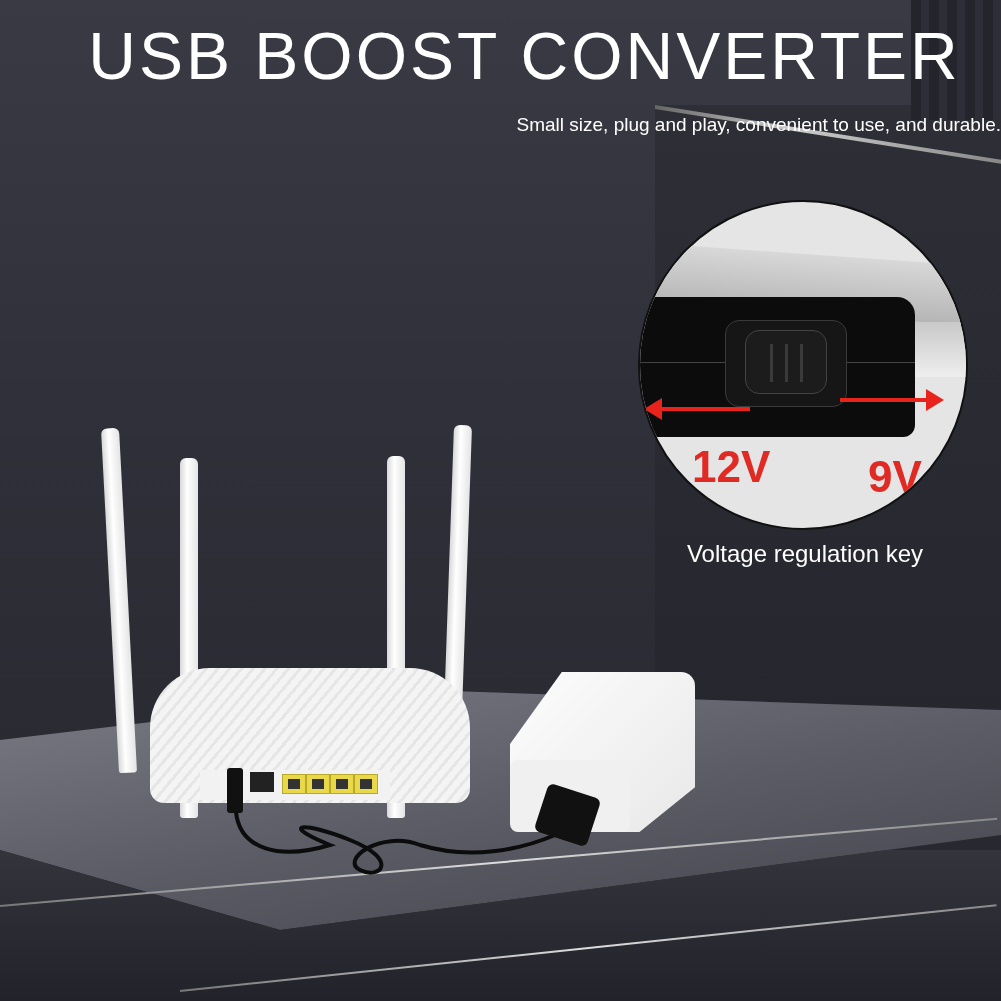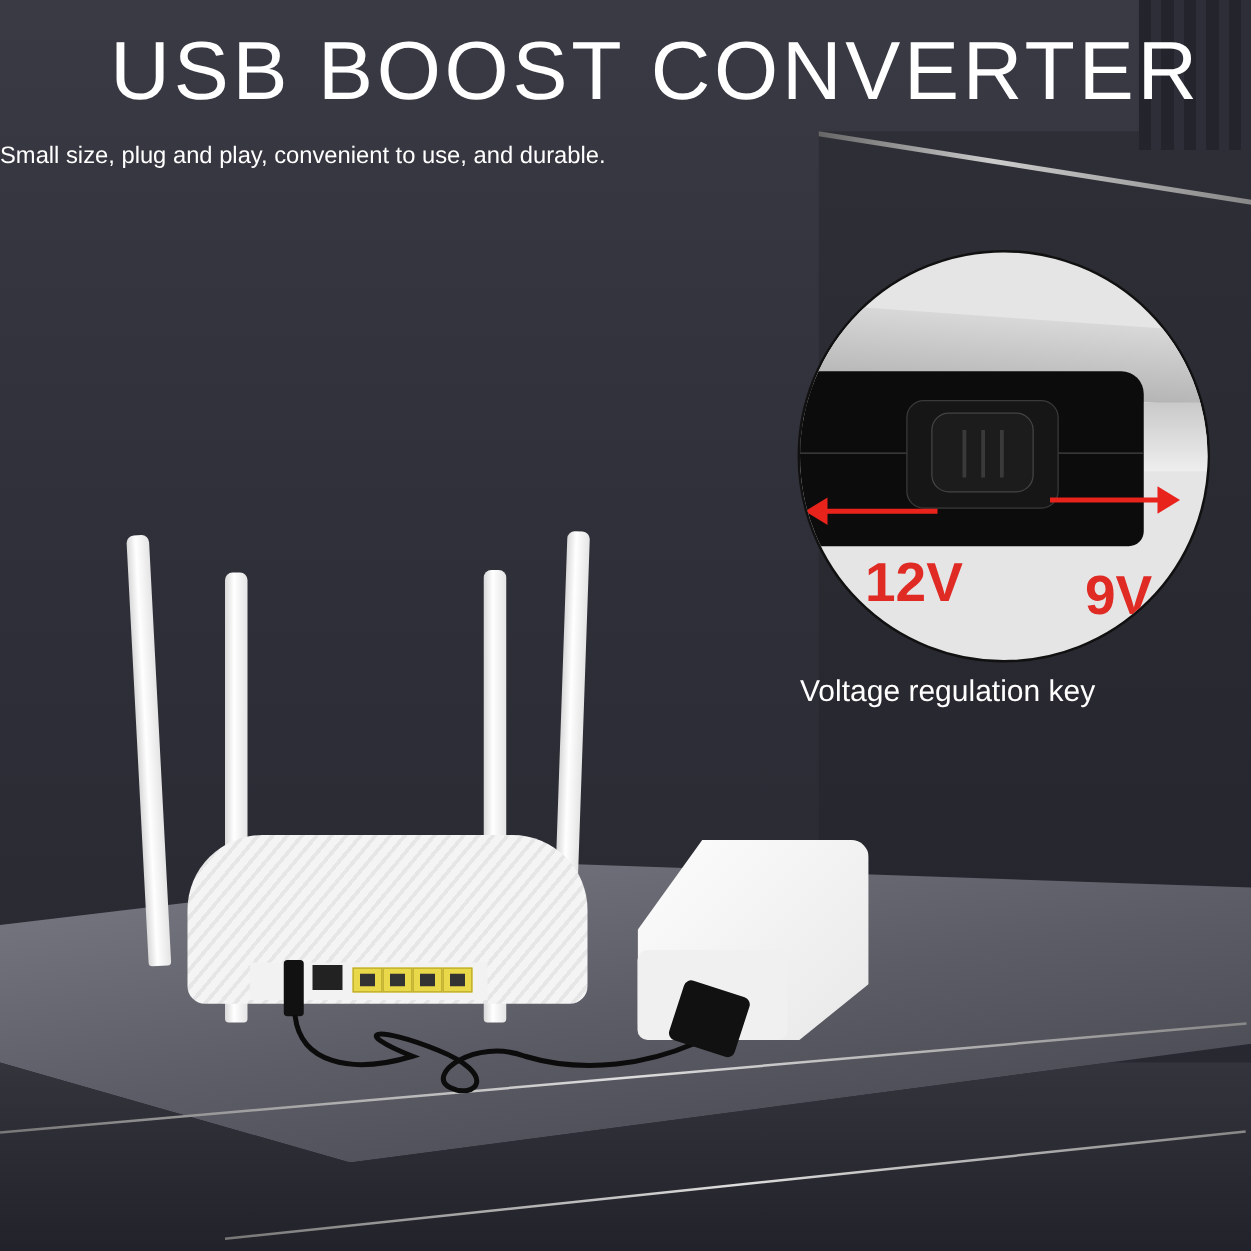--- a/index.html
+++ b/index.html
@@ -7,21 +7,21 @@
     background:linear-gradient(180deg,#3a3a44 0%,#30303a 40%,#2b2b34 70%,#25252d 100%);
     font-family:"Liberation Sans",sans-serif;}
   .wall-panel{position:absolute;left:655px;top:105px;width:346px;height:620px;
     background:linear-gradient(180deg,#2e2e37,#26262e);}
   .wall-ridge{position:absolute;left:655px;top:105px;width:346px;height:4px;
     background:linear-gradient(90deg,#666,#ccc 40%,#888);transform:skewY(9deg);transform-origin:left top;}
   .stripes{position:absolute;right:0;top:0;width:90px;height:120px;
     background:repeating-linear-gradient(90deg,#24242c 0 10px,#2e2e38 10px 18px);}
   .title{position:absolute;left:0;top:18px;width:1001px;text-align:center;color:#fff;
     font-size:66px;letter-spacing:3px;font-weight:400;}
-  .subtitle{position:absolute;left:0;top:114px;width:1001px;text-align:left;color:#fff;font-size:19px;}
+  .subtitle{position:absolute;left:0;top:114px;width:1001px;text-align:right;color:#fff;font-size:19px;}
   .table-top{position:absolute;left:0;top:690px;width:1001px;height:240px;
     background:linear-gradient(170deg,#7a7a84 0%,#5c5c66 50%,#44444d 100%);
     clip-path:polygon(0 50px,420px 0,1001px 20px,1001px 145px,280px 240px,0 160px);}
   .table-edge{position:absolute;left:0;top:850px;width:1001px;height:151px;
     background:linear-gradient(180deg,#34343d,#22222a);
     clip-path:polygon(0 0,280px 80px,1001px -15px,1001px 151px,0 151px);}
   .edge-line{position:absolute;height:2px;background:linear-gradient(90deg,#777,#ddd,#888);transform-origin:left;}
   .antenna{position:absolute;background:linear-gradient(90deg,#d8d8d8,#fff 40%,#e4e4e4);border-radius:6px 6px 3px 3px;}
   .router{position:absolute;left:150px;top:668px;width:320px;height:135px;border-radius:60px 60px 14px 14px;
     background:repeating-linear-gradient(130deg,#f4f4f4 0 6px,#e6e6e6 6px 9px);}
@@ -45,21 +45,21 @@
   .switch{position:absolute;left:85px;top:118px;width:120px;height:85px;background:#161616;border-radius:14px;border:1px solid #3a3a3a;}
   .switch-knob{position:absolute;left:105px;top:128px;width:80px;height:62px;background:#1c1c1c;border-radius:14px;border:1px solid #444;}
   .grip{position:absolute;top:142px;width:3px;height:38px;background:#3a3a3a;}
   .arrow-l{position:absolute;left:10px;top:205px;width:100px;height:4px;background:#e8231c;}
   .arrow-l::before{content:"";position:absolute;left:-6px;top:-9px;border-right:18px solid #e8231c;border-top:11px solid transparent;border-bottom:11px solid transparent;}
   .arrow-r{position:absolute;left:200px;top:196px;width:90px;height:4px;background:#e8231c;}
   .arrow-r::after{content:"";position:absolute;right:-14px;top:-9px;border-left:18px solid #e8231c;border-top:11px solid transparent;border-bottom:11px solid transparent;}
   .v12,.v9{position:absolute;color:#e02a24;font-size:44px;}
   .v12{left:52px;top:240px;}
   .v9{left:228px;top:230px;margin-top:20px;}
-  .caption{position:absolute;left:640px;top:540px;width:330px;text-align:left;color:#fff;font-size:24px;}
+  .caption{position:absolute;left:640px;top:540px;width:330px;text-align:center;color:#fff;font-size:24px;}
 </style>
 </head>
 <body>
 
 <div class="wall-panel"></div>
 <div class="wall-ridge"></div>
 <div class="stripes"></div>
 
 <h1 class="title" style="margin:0;padding-left:24px;">USB BOOST CONVERTER</h1>
 <div class="subtitle">Small size, plug and play, convenient to use, and durable.</div>

